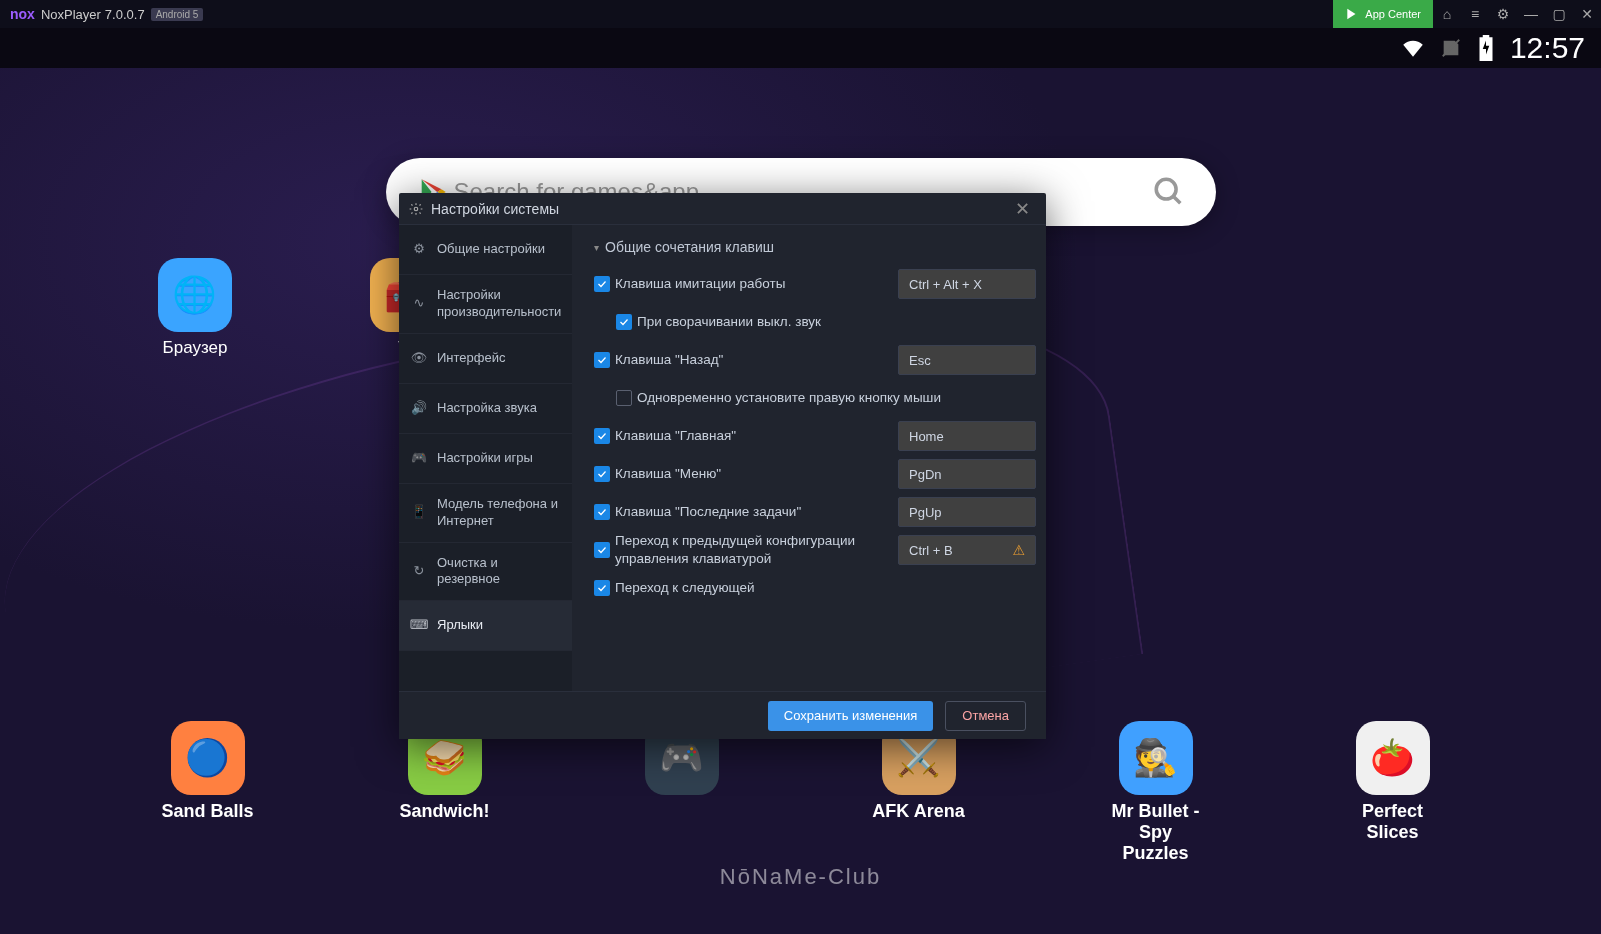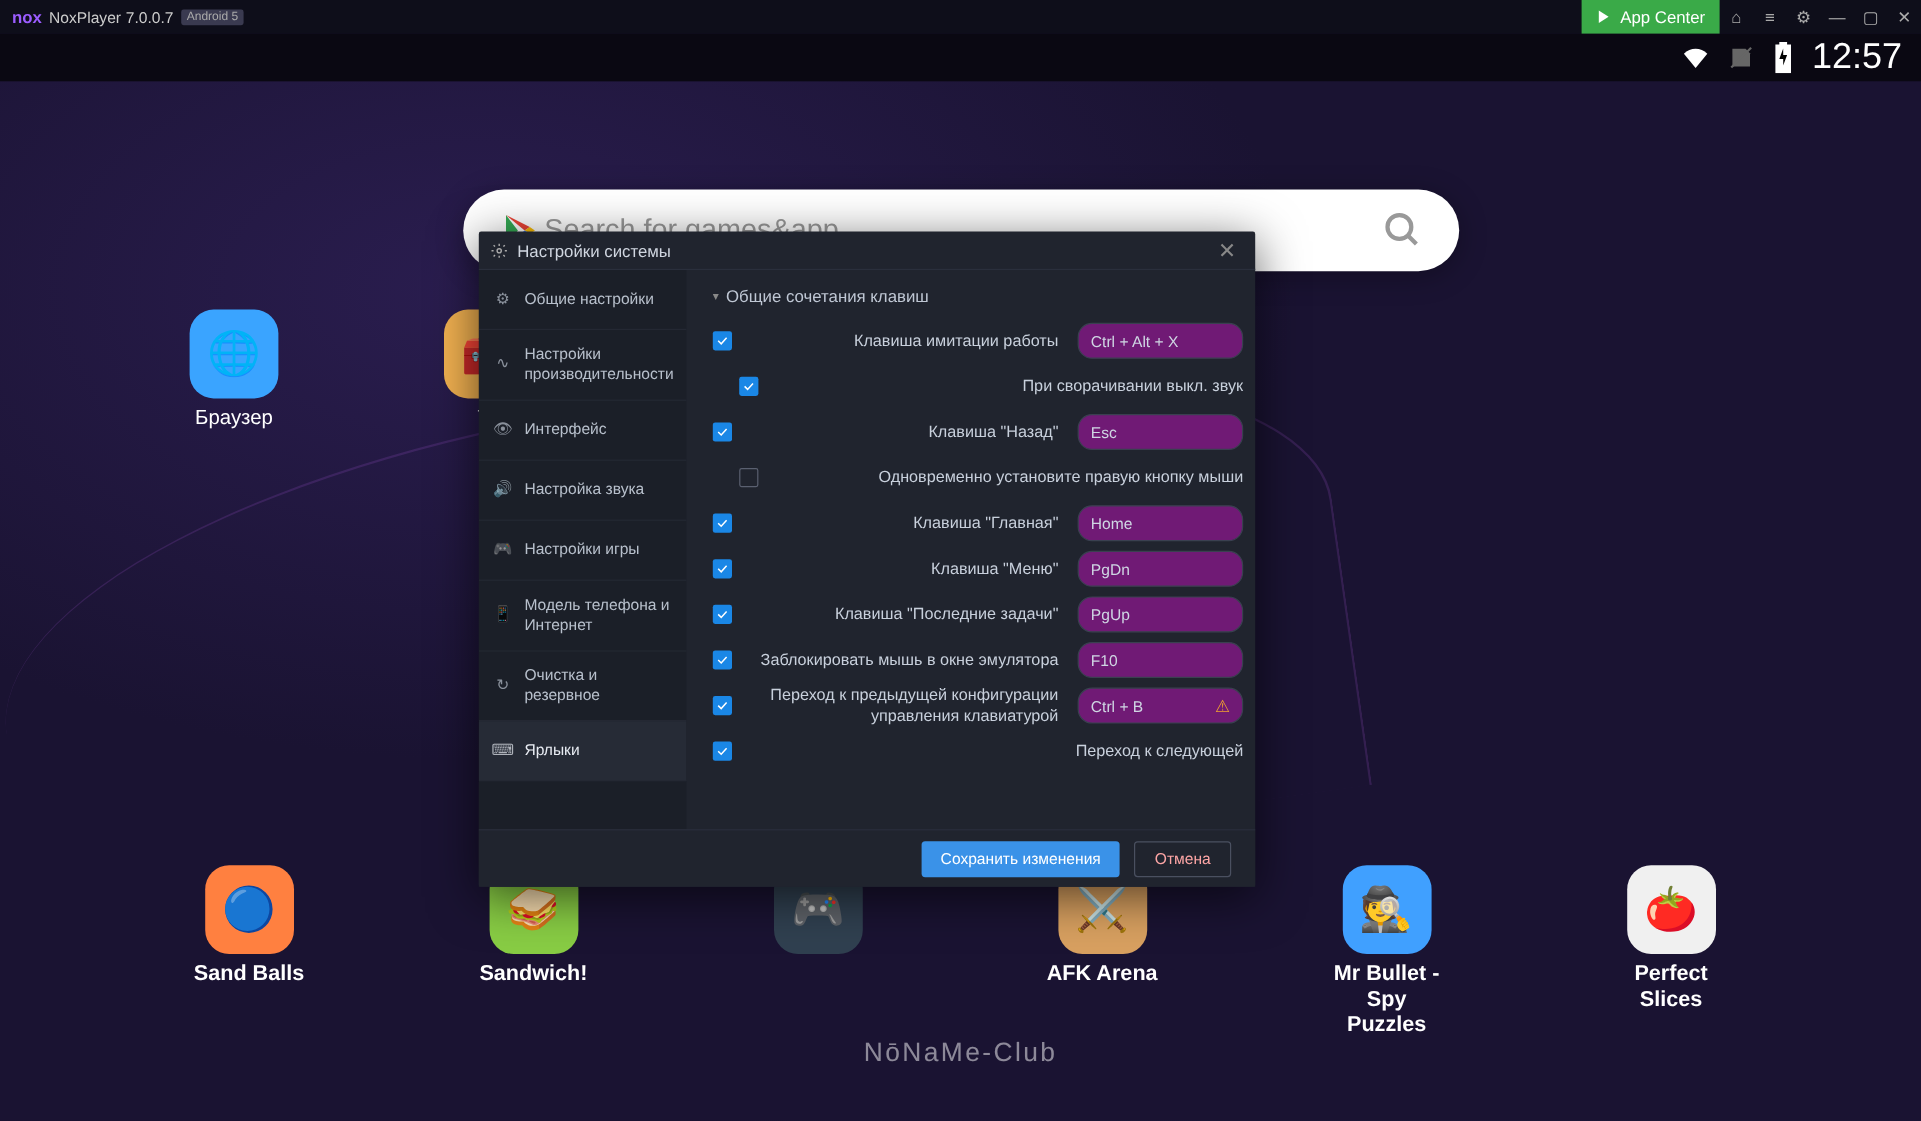--- a/index.html
+++ b/index.html
@@ -3,21 +3,21 @@
 <meta charset="utf-8">
 <style>
 * { margin: 0; padding: 0; box-sizing: border-box; font-family: "Segoe UI", Arial, sans-serif; }
 body { width: 1601px; height: 934px; overflow: hidden; background: #1a1332; }
 
 
 .titlebar { height: 28px; background: #0e0e1a; display: flex; align-items: center; color: #ccc; font-size: 13px; }
 .titlebar .logo { color: #9b5cff; font-weight: bold; margin: 0 6px 0 10px; font-size: 14px; }
 .titlebar .badge { background: #3a3a50; color: #aaa; font-size: 10px; padding: 1px 5px; border-radius: 2px; margin-left: 6px; }
 .titlebar .spacer { flex: 1; }
-.titlebar .appcenter { background: #3aaa48; color: #fff; padding: 4px 12px; font-size: 14px; display: flex; align-items: center; gap: 6px; height: 28px; cursor: pointer; }
+.titlebar .appcenter { background: #3aaa48; color: #fff; padding: 4px 12px; font-size: 11px; display: flex; align-items: center; gap: 6px; height: 28px; cursor: pointer; }
 .titlebar .appcenter svg { width: 14px; height: 14px; }
 .titlebar .tico { width: 28px; height: 28px; display: flex; align-items: center; justify-content: center; color: #aaa; cursor: pointer; font-size: 14px; }
 
 
 .statusbar { height: 40px; background: #0a0812; display: flex; align-items: center; justify-content: flex-end; padding-right: 16px; gap: 14px; color: #fff; }
 .statusbar svg { fill: #fff; }
 .clock { font-size: 30px; font-weight: 300; color: #fff; }
 
 
 .desktop { position: relative; height: 866px; background: radial-gradient(ellipse at 25% 20%, #2a1d4f 0%, #1a1332 40%),
@@ -48,26 +48,26 @@
 .dialog-body { flex: 1; display: flex; overflow: hidden; }
 .sidebar { width: 173px; background: #1b1f28; display: flex; flex-direction: column; }
 .side-item { display: flex; align-items: center; gap: 10px; padding: 12px 12px; font-size: 13px; color: #b8c0cc; border-bottom: 1px solid #242833; cursor: pointer; min-height: 50px; line-height: 1.3; }
 .side-item.active { background: #262b36; color: #e8ecf3; }
 .side-item .sico { width: 16px; height: 16px; flex-shrink: 0; opacity: 0.7; display: flex; align-items: center; justify-content: center; }
 .panel { flex: 1; padding: 14px 10px 10px 22px; overflow-y: auto; position: relative; }
 .panel::-webkit-scrollbar { width: 8px; }
 .panel::-webkit-scrollbar-thumb { background: #3a4050; }
 .section-head { display: flex; align-items: center; gap: 6px; font-size: 14px; color: #bfc7d4; margin-bottom: 10px; }
 .section-head .chev { font-size: 10px; color: #888; }
-.row { display: flex; align-items: center; min-height: 38px; gap: 16px; text-align: right; }
+.row { display: flex; align-items: center; min-height: 38px; gap: 5px; }
 .row .chk { width: 16px; height: 16px; background: #1a87e6; border-radius: 2px; display: flex; align-items: center; justify-content: center; flex-shrink: 0; cursor: pointer; }
 .row .chk.empty { background: transparent; border: 1px solid #5a6070; }
 .row .chk svg { width: 12px; height: 12px; stroke: #fff; stroke-width: 2.5; fill: none; }
 .row .rlabel { flex: 1; font-size: 13.5px; color: #c8d0dc; line-height: 1.35; }
-.row .keyinput { width: 138px; height: 30px; background: #701a75; border: 1px solid #3a4050; color: #cfd6e3; font-size: 13px; padding: 0 10px; border-radius: 12px; outline: none; display: flex; align-items: center; justify-content: space-between; }
+.row .keyinput { width: 138px; height: 30px; background: #404040; border: 1px solid #3a4050; color: #cfd6e3; font-size: 13px; padding: 0 10px; border-radius: 2px; outline: none; display: flex; align-items: center; justify-content: space-between; }
 .row .keyinput .warn { color: #f0a030; font-size: 14px; }
 .sub { padding-left: 22px; }
 .dialog-footer { height: 48px; display: flex; align-items: center; justify-content: flex-end; gap: 12px; padding: 0 20px; background: #20242e; border-top: 1px solid #2a2f3c; }
 .btn { height: 30px; padding: 0 16px; border-radius: 3px; font-size: 13px; cursor: pointer; display: flex; align-items: center; }
 .btn.primary { background: #3a92e8; color: #fff; border: none; }
 .btn.secondary { background: transparent; color: #fca5a5; border: 1px solid #4a5060; }
 .watermark { position: absolute; bottom: 44px; left: 50%; transform: translateX(-50%); color: rgba(255,255,255,0.5); font-size: 22px; letter-spacing: 2px; pointer-events: none; }
 </style>
 </head>
 <body>
@@ -277,31 +277,20 @@
               <div class="keyinput">
                 <span>PgUp</span>
               </div>
             </div>
             <div class="row">
               <div class="chk">
                 <svg viewBox="0 0 24 24">
                   <polyline points="5 12 10 17 19 7"></polyline>
                 </svg>
               </div>
-              <div class="rlabel">Заблокировать мышь в окне эмулятора</div>
-              <div class="keyinput">
-                <span>F10</span>
-              </div>
-            </div>
-            <div class="row">
-              <div class="chk">
-                <svg viewBox="0 0 24 24">
-                  <polyline points="5 12 10 17 19 7"></polyline>
-                </svg>
-              </div>
               <div class="rlabel">Переход к предыдущей конфигурации управления клавиатурой</div>
               <div class="keyinput">
                 <span>Ctrl + B</span>
                 <span class="warn">⚠</span>
               </div>
             </div>
             <div class="row">
               <div class="chk">
                 <svg viewBox="0 0 24 24">
                   <polyline points="5 12 10 17 19 7"></polyline>

